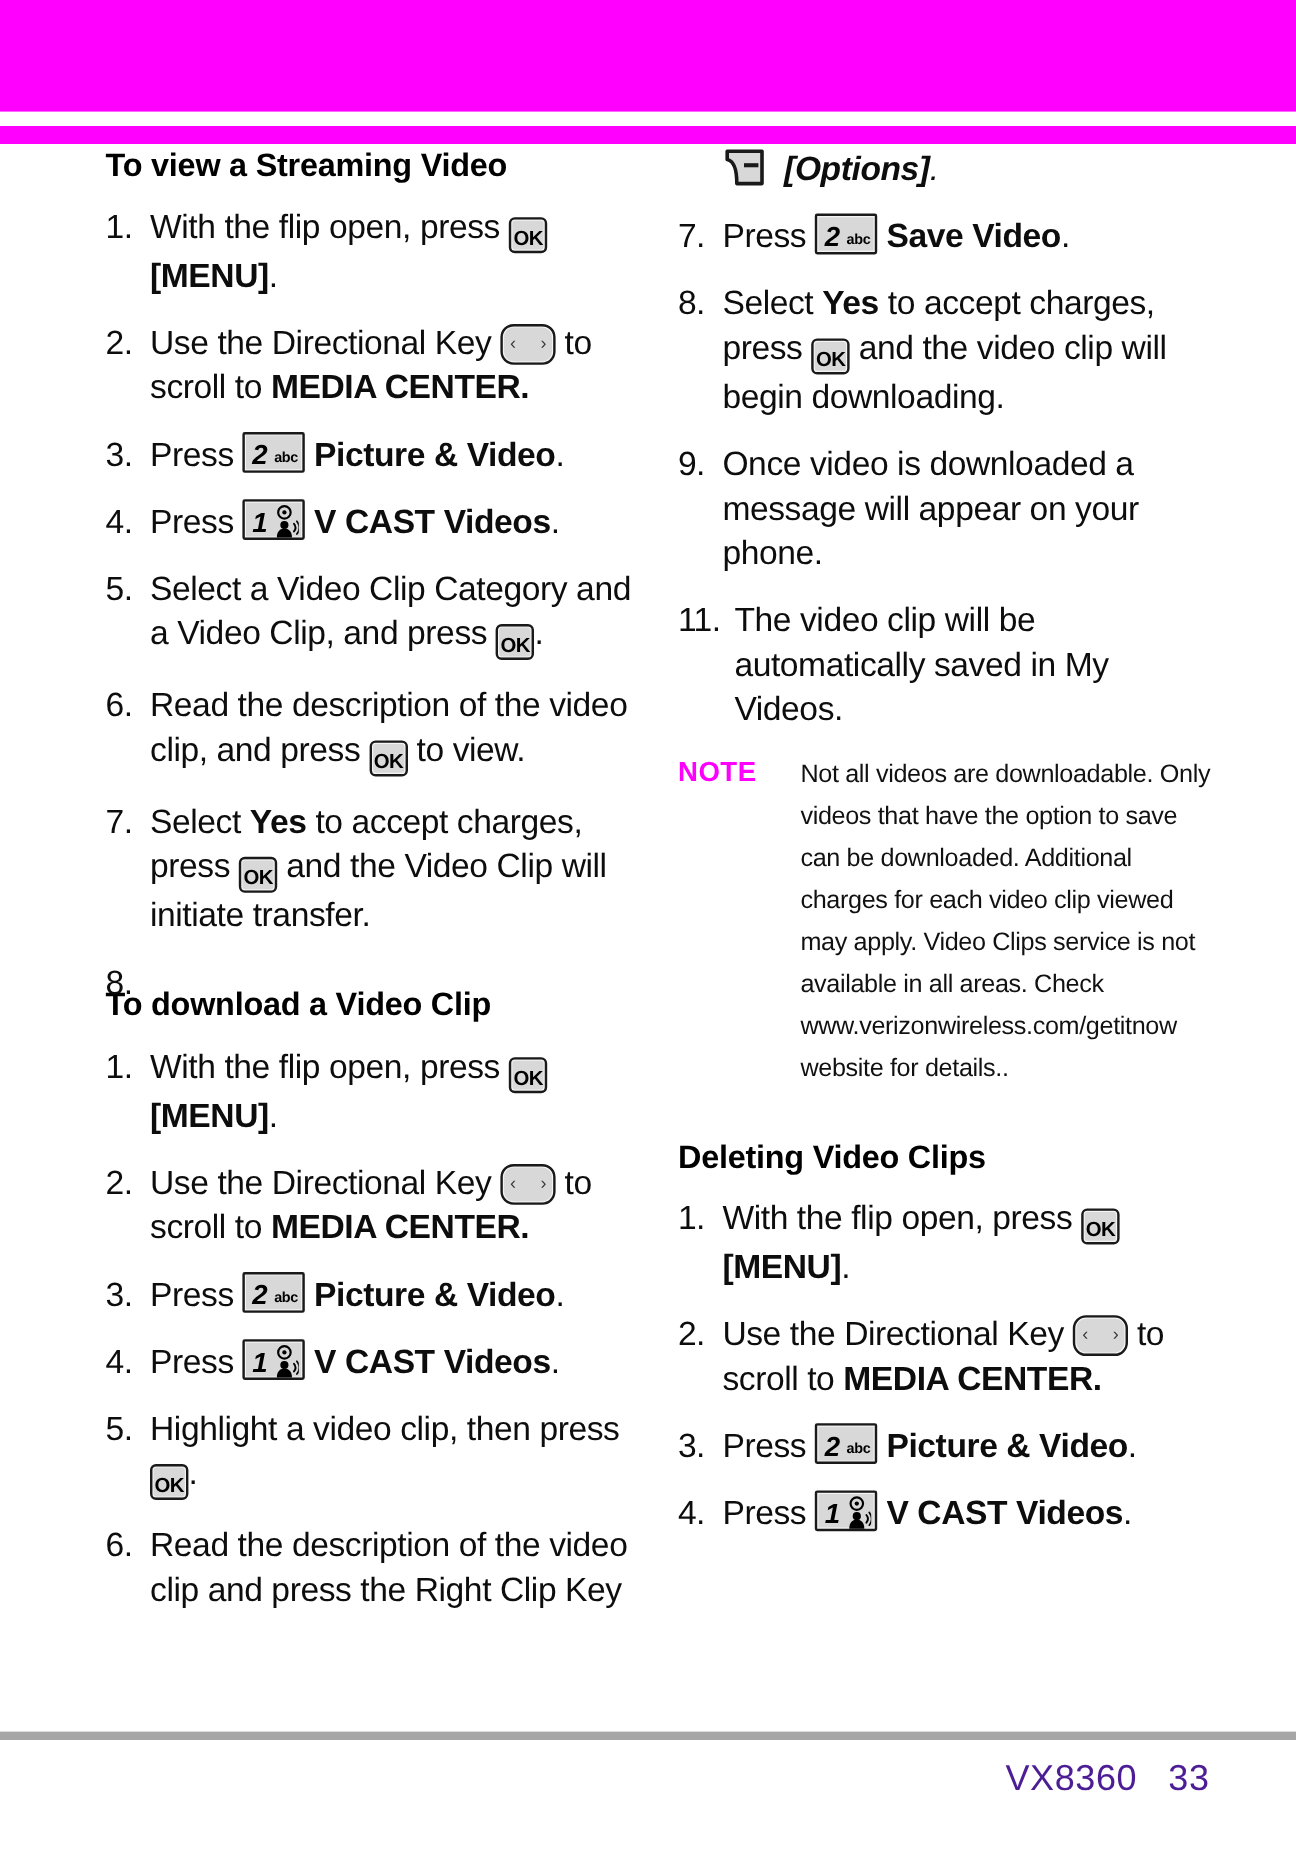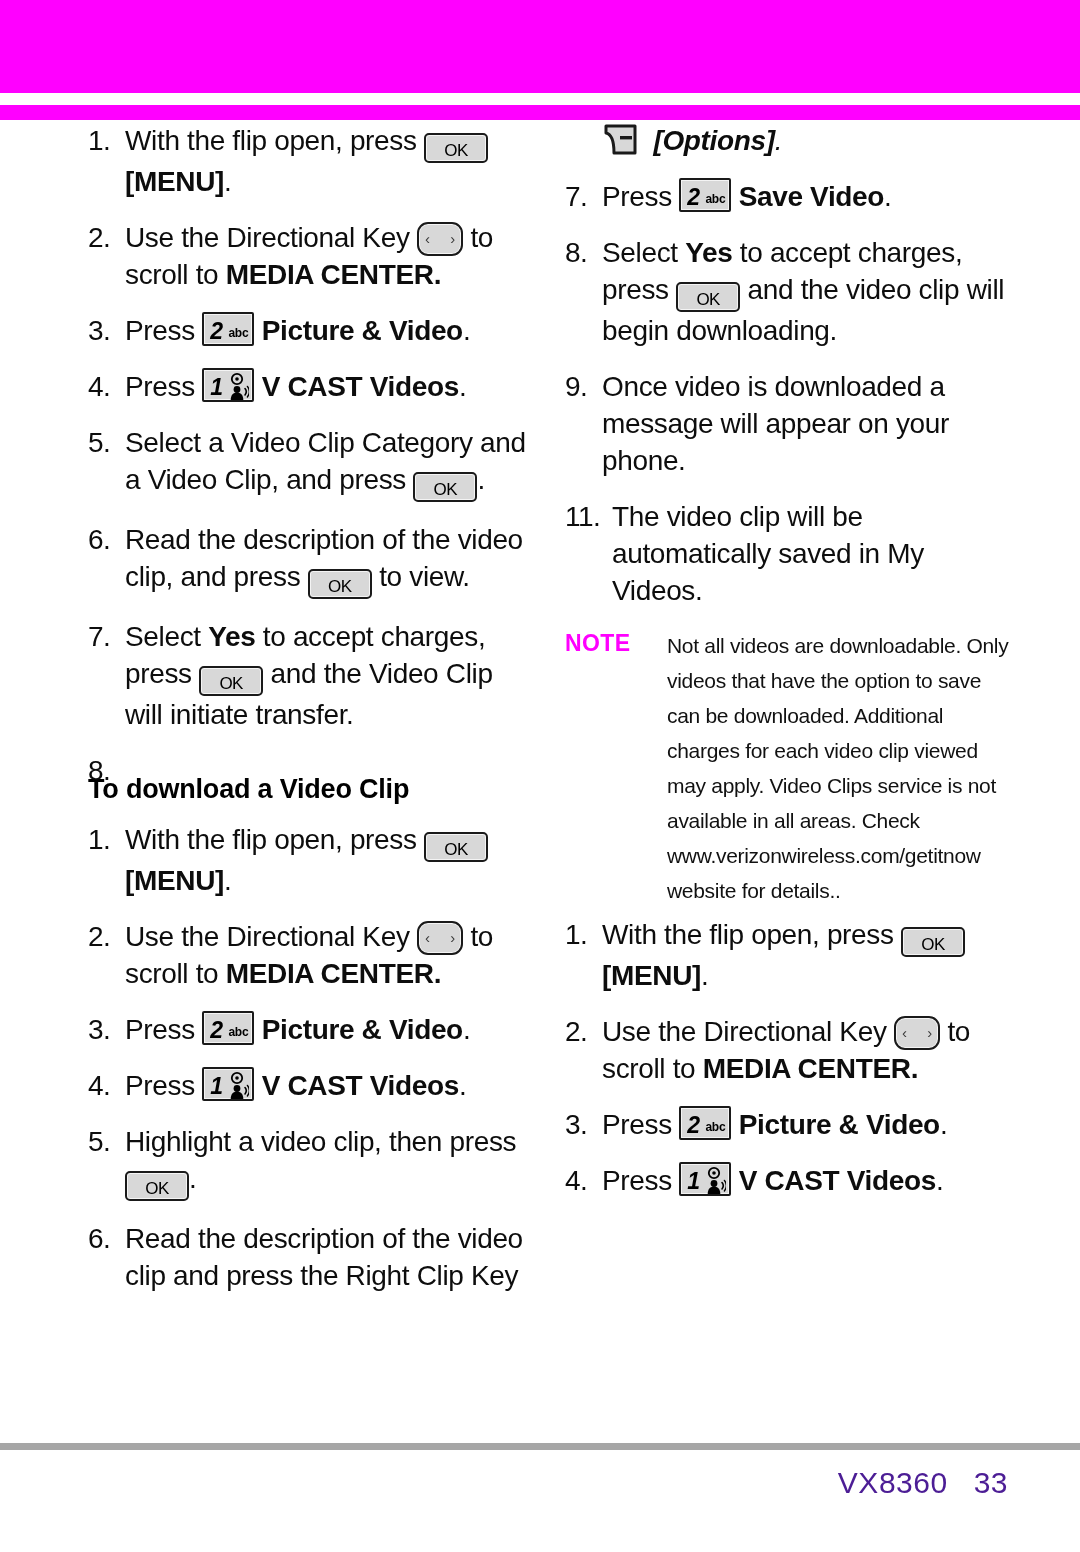--- a/index.html
+++ b/index.html
@@ -97,24 +97,24 @@
     vertical-align: -6px;
     border: 2px solid #1a1a1a;
     background: #d8d8d8;
     box-shadow: inset 0 0 0 1px #f4f4f4;
     text-align: center;
     line-height: 1;
   }
 
   
   .key-ok {
-    width: 64px; height: 30px;
+    width: 32px; height: 30px;
     border-radius: 5px;
     font-size: 17px;
-    font-weight: normal;
+    font-weight: bold;
     font-family: "Liberation Sans", sans-serif;
     letter-spacing: -0.5px;
     padding-top: 7px;
     color: #000;
   }
 
   
   .key-num {
     width: 52px; height: 34px;
     border-radius: 2px;
@@ -219,20 +219,21 @@
 <body>
 
 <div class="page">
 
   <div class="header-block"></div>
   <div class="header-rule"></div>
 
   <div class="content">
 
     <div class="col col-left">
+      <h2 class="section-heading">To view a Streaming Video</h2>
       <ol class="steps">
           <li class="step"><span class="num">1.</span><span>With the flip open, press <span class="keycap key-ok">OK</span><b> [MENU]</b>.</span></li>
           <li class="step"><span class="num">2.</span><span>Use the Directional Key <span class="key-dir"><span class="chev l">‹</span><span class="chev r">›</span></span> to scroll to <b>MEDIA CENTER.</b></span></li>
           <li class="step"><span class="num">3.</span><span>Press <span class="keycap key-num"><span class="digit">2</span><span class="sub">abc</span></span><b> Picture &amp; Video</b>.</span></li>
           <li class="step"><span class="num">4.</span><span>Press <span class="keycap key-num"><span class="digit">1</span><svg class="vm" viewBox="0 0 22 30">
                   <circle cx="10" cy="7" r="5.2" fill="none" stroke="#000" stroke-width="1.8"></circle>
                   <circle cx="10" cy="7" r="1.8" fill="#000"></circle>
                   <circle cx="10" cy="17.5" r="3.4" fill="#000"></circle>
                   <path d="M3.7 28 C3.7 22.6 6.5 20.4 10 20.4 C13.5 20.4 16.3 22.6 16.3 28 Z" fill="#000"></path>
                   <path d="M18 16.5 q2.6 3.2 0 6.4" fill="none" stroke="#000" stroke-width="1.6" stroke-linecap="round"></path>
@@ -273,20 +274,21 @@
           <li class="step"><span class="num">8.</span><span>Select <b>Yes</b> to accept charges, press <span class="keycap key-ok">OK</span> and the video clip will begin downloading.</span></li>
           <li class="step"><span class="num">9.</span><span>Once video is downloaded a message will appear on your phone.</span></li>
           <li class="step wide"><span class="num">11.</span><span>The video clip will be automatically saved in My Videos.</span></li>
         </ol>
 
       <div class="note-block">
         <span class="note-label">NOTE</span>
         <div class="note-text">Not all videos are downloadable. Only videos that have the option to save can be downloaded. Additional charges for each video clip viewed may apply. Video Clips service is not available in all areas. Check www.verizonwireless.com/getitnow website for details..</div>
       </div>
 
+      <h2 class="section-heading spaced-above">Deleting Video Clips</h2>
       <ol class="steps">
           <li class="step"><span class="num">1.</span><span>With the flip open, press <span class="keycap key-ok">OK</span><b> [MENU]</b>.</span></li>
           <li class="step"><span class="num">2.</span><span>Use the Directional Key <span class="key-dir"><span class="chev l">‹</span><span class="chev r">›</span></span> to scroll to <b>MEDIA CENTER.</b></span></li>
           <li class="step"><span class="num">3.</span><span>Press <span class="keycap key-num"><span class="digit">2</span><span class="sub">abc</span></span><b> Picture &amp; Video</b>.</span></li>
           <li class="step"><span class="num">4.</span><span>Press <span class="keycap key-num"><span class="digit">1</span><svg class="vm" viewBox="0 0 22 30">
                   <circle cx="10" cy="7" r="5.2" fill="none" stroke="#000" stroke-width="1.8"></circle>
                   <circle cx="10" cy="7" r="1.8" fill="#000"></circle>
                   <circle cx="10" cy="17.5" r="3.4" fill="#000"></circle>
                   <path d="M3.7 28 C3.7 22.6 6.5 20.4 10 20.4 C13.5 20.4 16.3 22.6 16.3 28 Z" fill="#000"></path>
                   <path d="M18 16.5 q2.6 3.2 0 6.4" fill="none" stroke="#000" stroke-width="1.6" stroke-linecap="round"></path>

